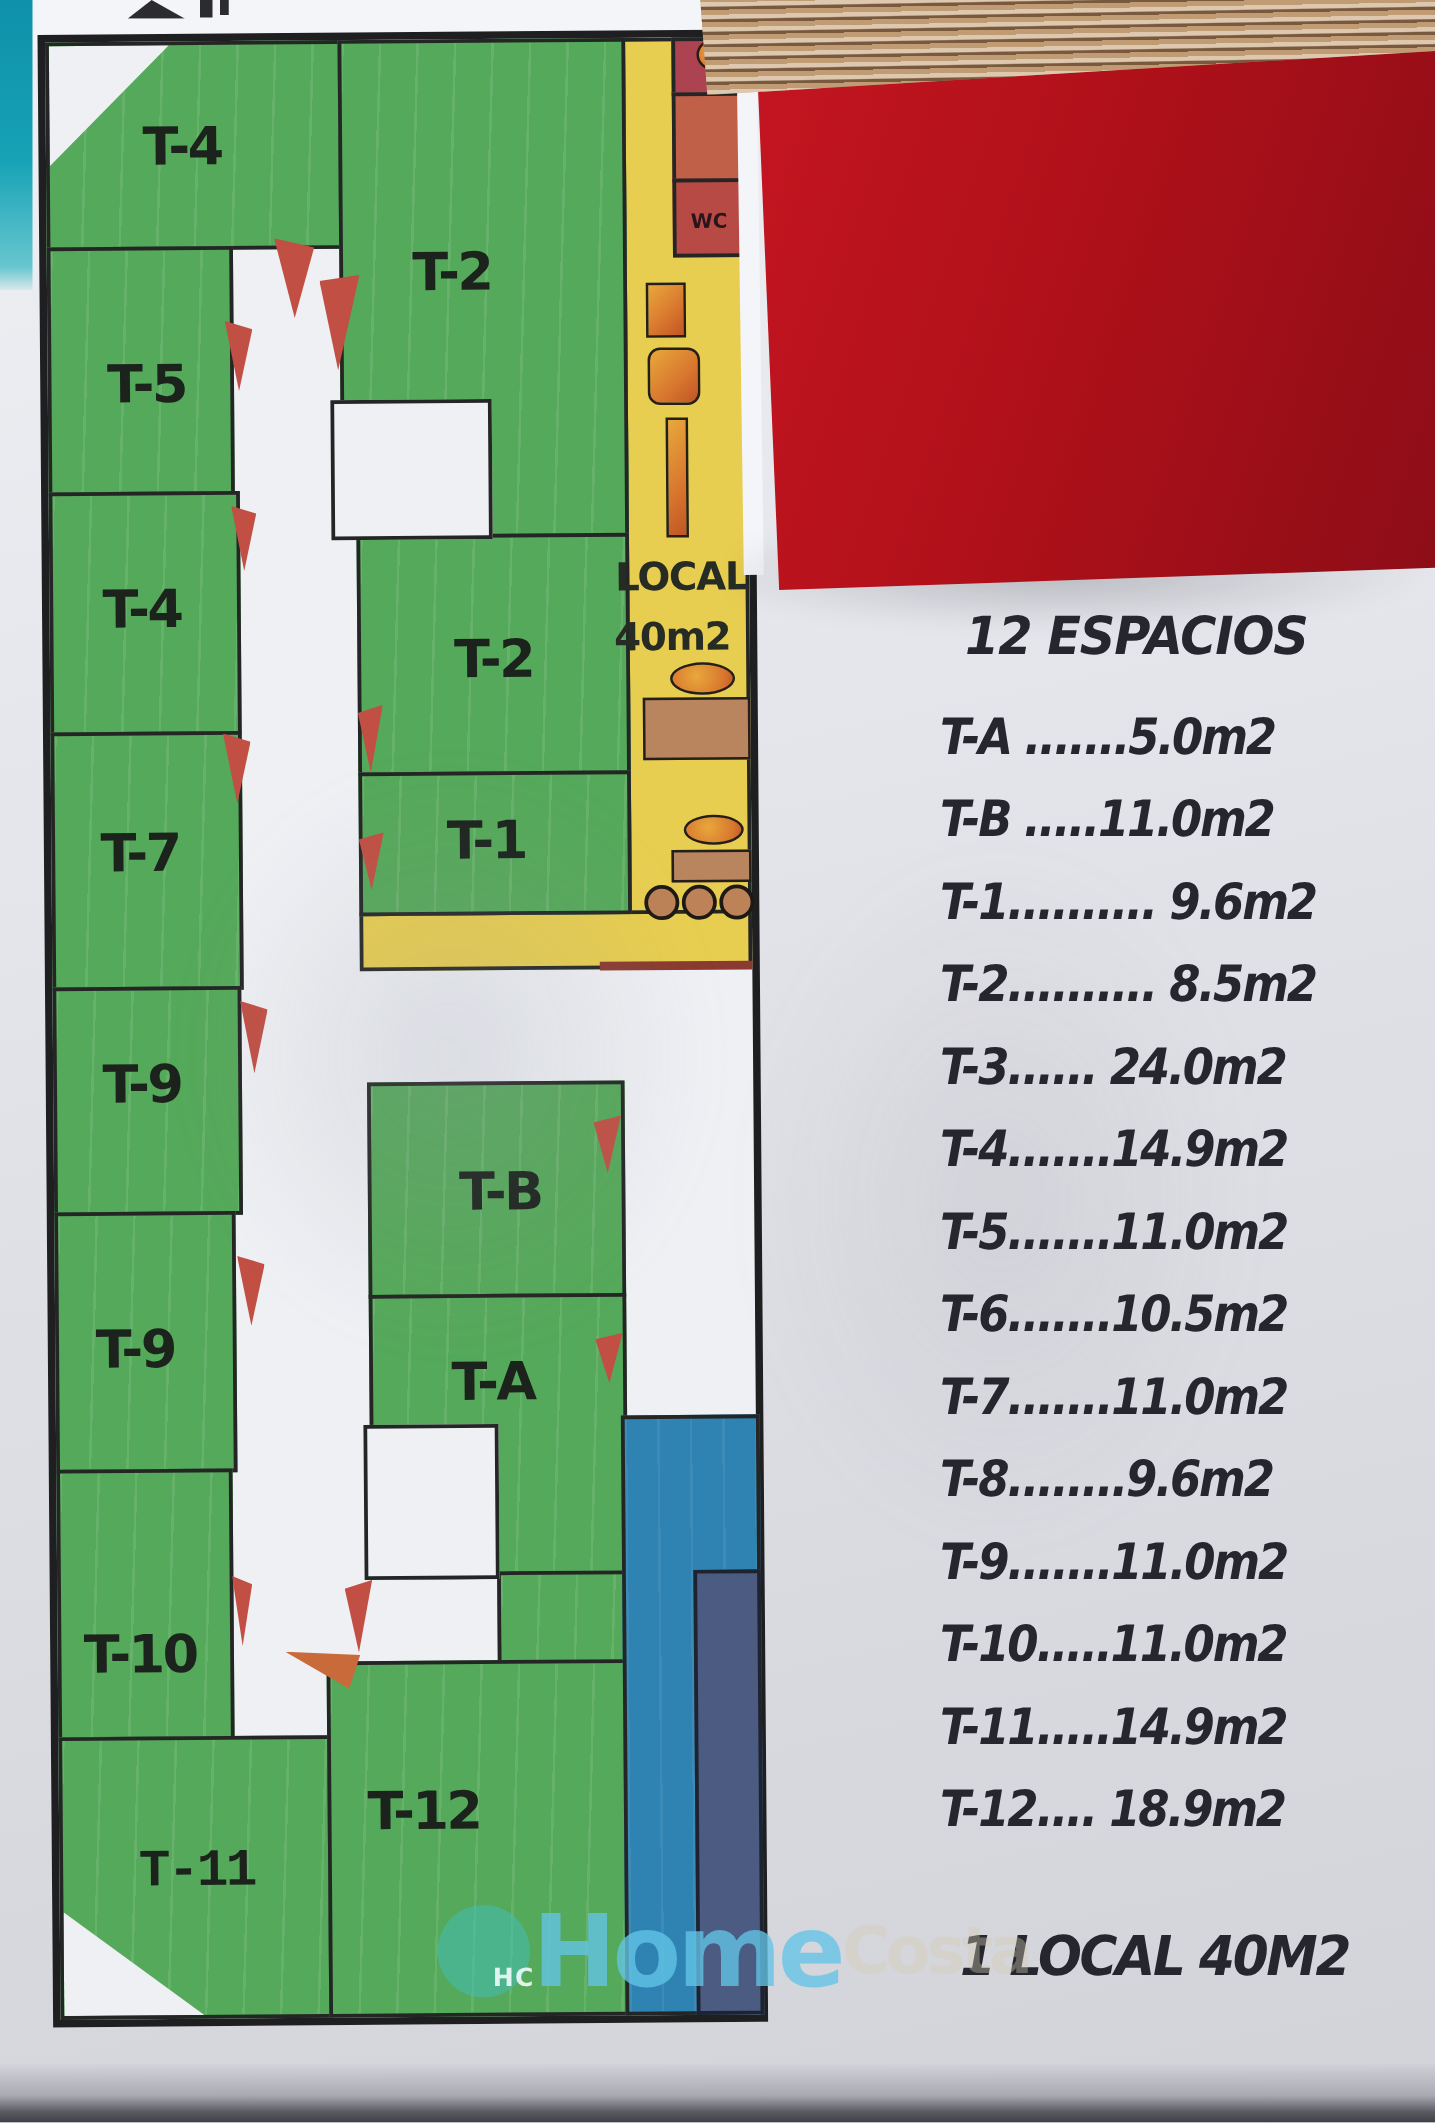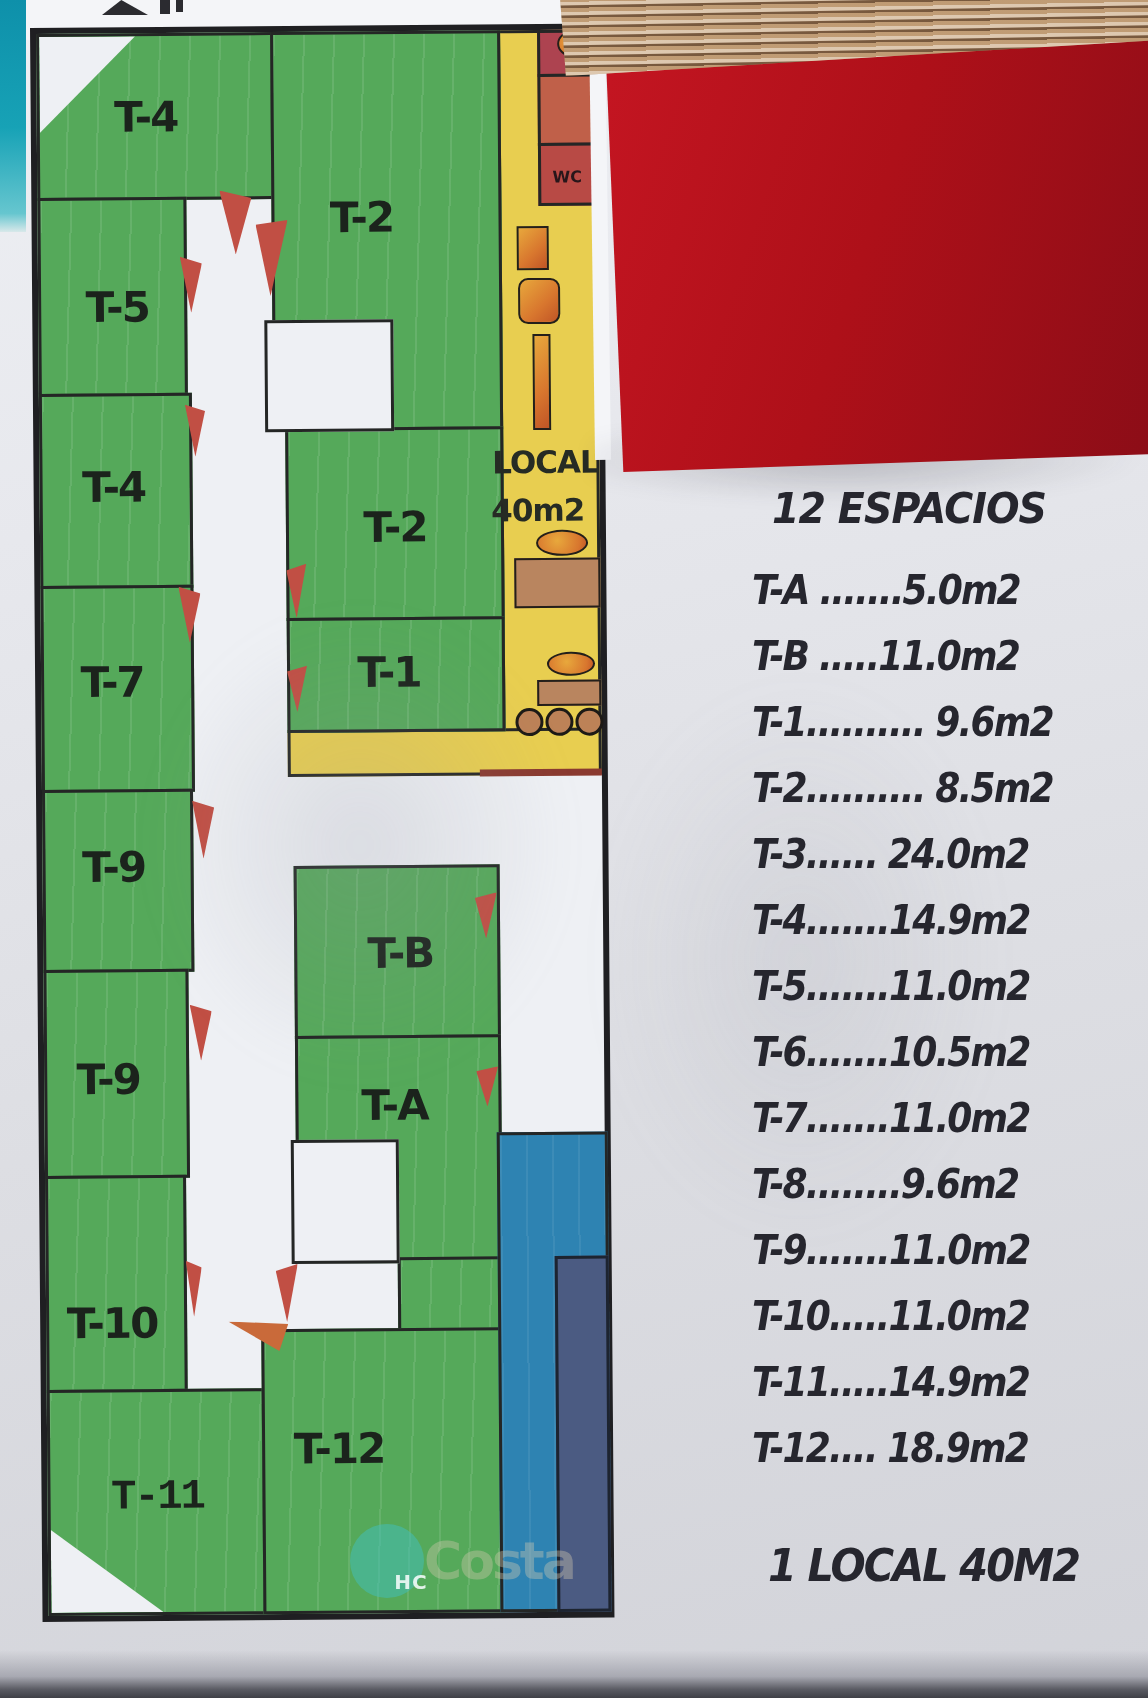--- a/index.html
+++ b/index.html
@@ -198,18 +198,19 @@
       <div class="legend-item">T-11.....14.9m2</div>
       <div class="legend-item">T-12.... 18.9m2</div>
     </div>
 </div>
 <div class="abs" id="legend-footer">1 LOCAL 40M2</div>
 
 <div class="abs" id="watermark">
   <div id="wm-circle">
     <span id="wm-initials">HC</span>
   </div>
+  <span id="wm-word1">Home</span>
   <span id="wm-word2">Costa</span>
 </div>
 
 <div class="abs smudge" id="smudge1"></div>
 <div class="abs smudge" id="smudge2"></div>
 <div class="abs" id="bottom-fade"></div>
 
 </body></html>

